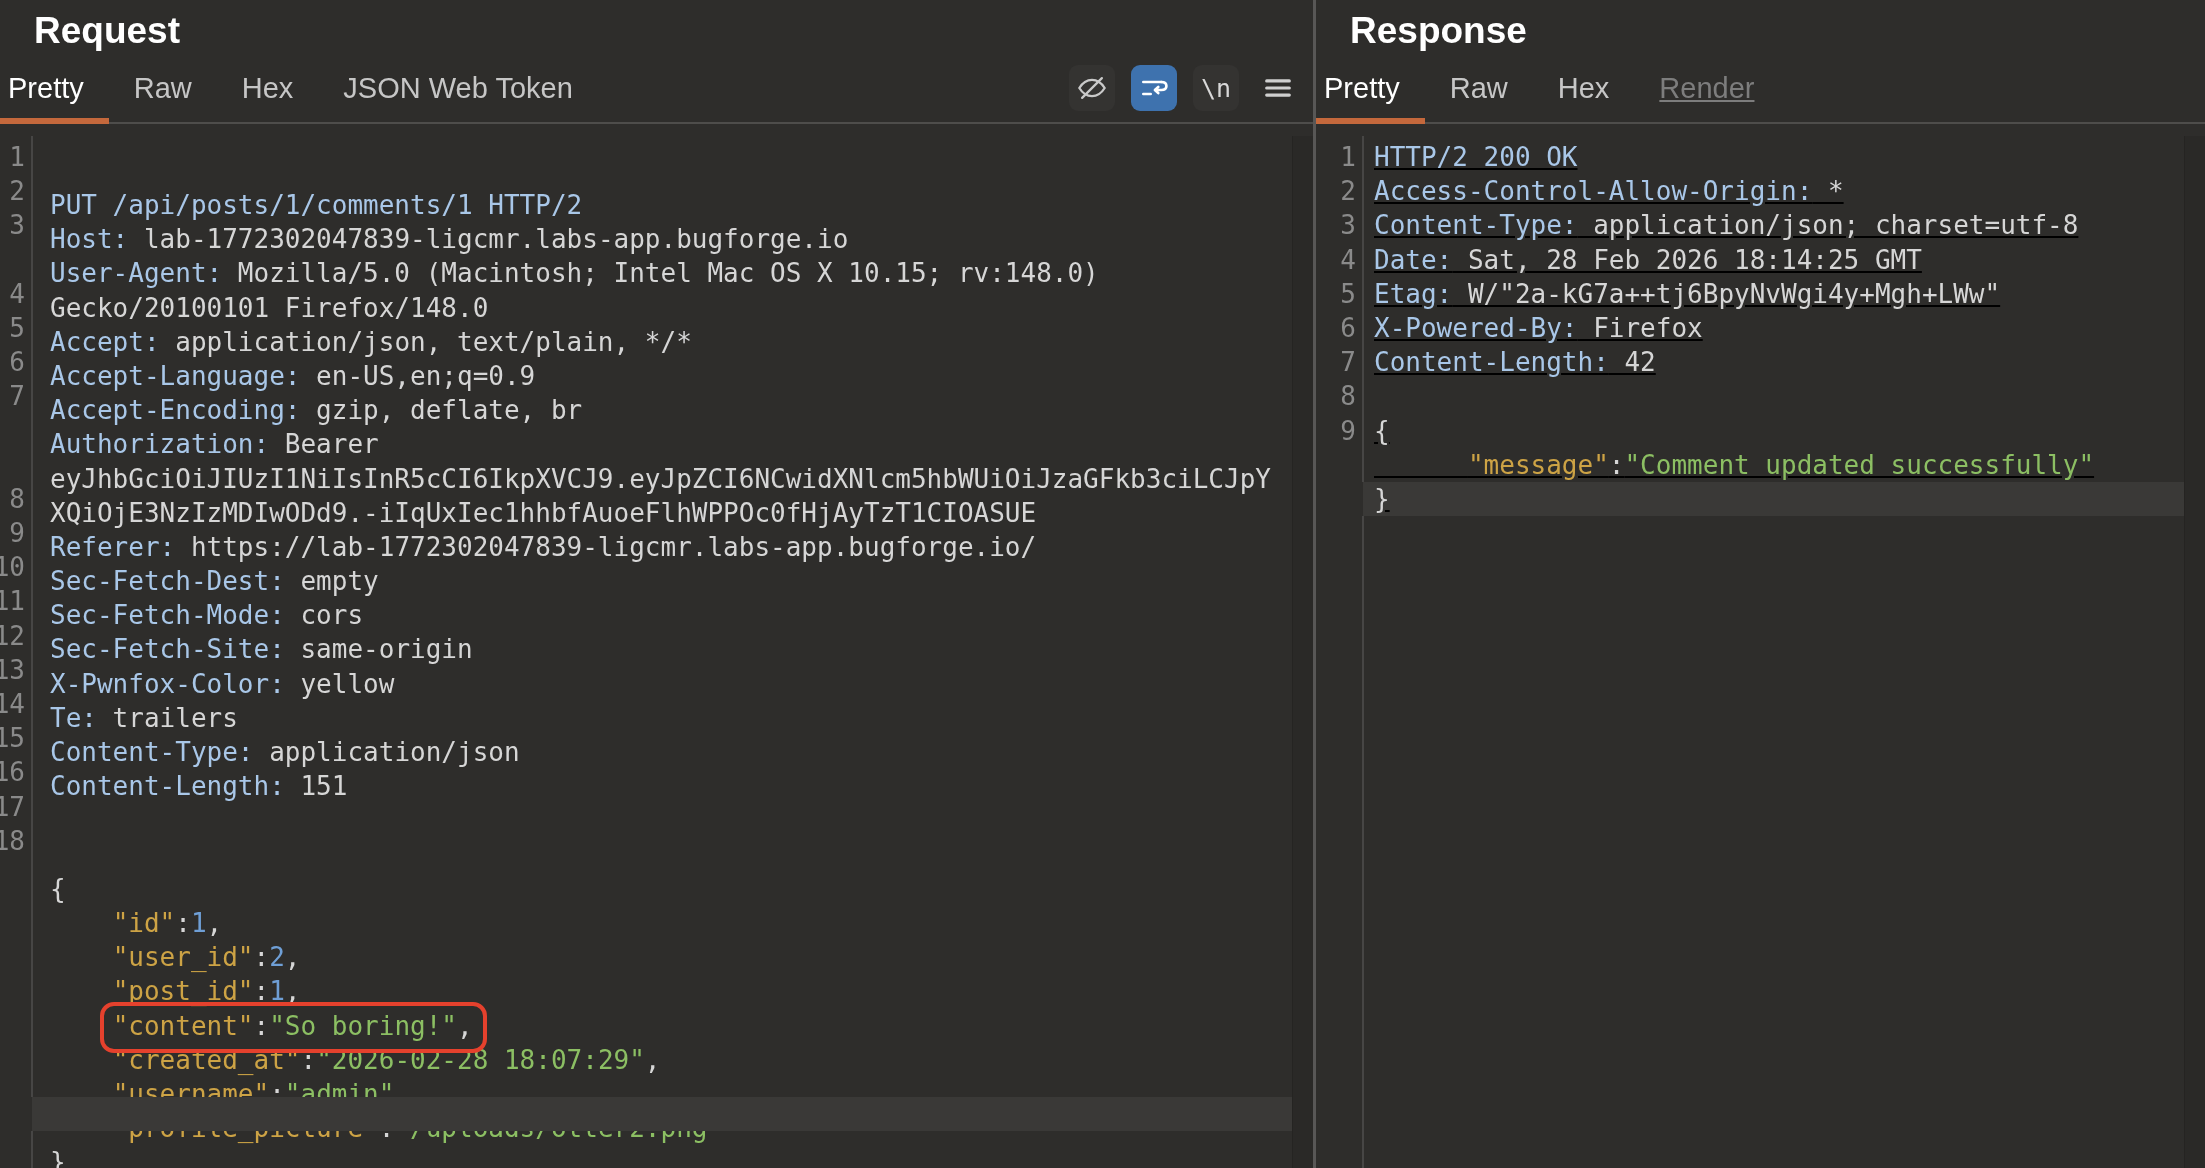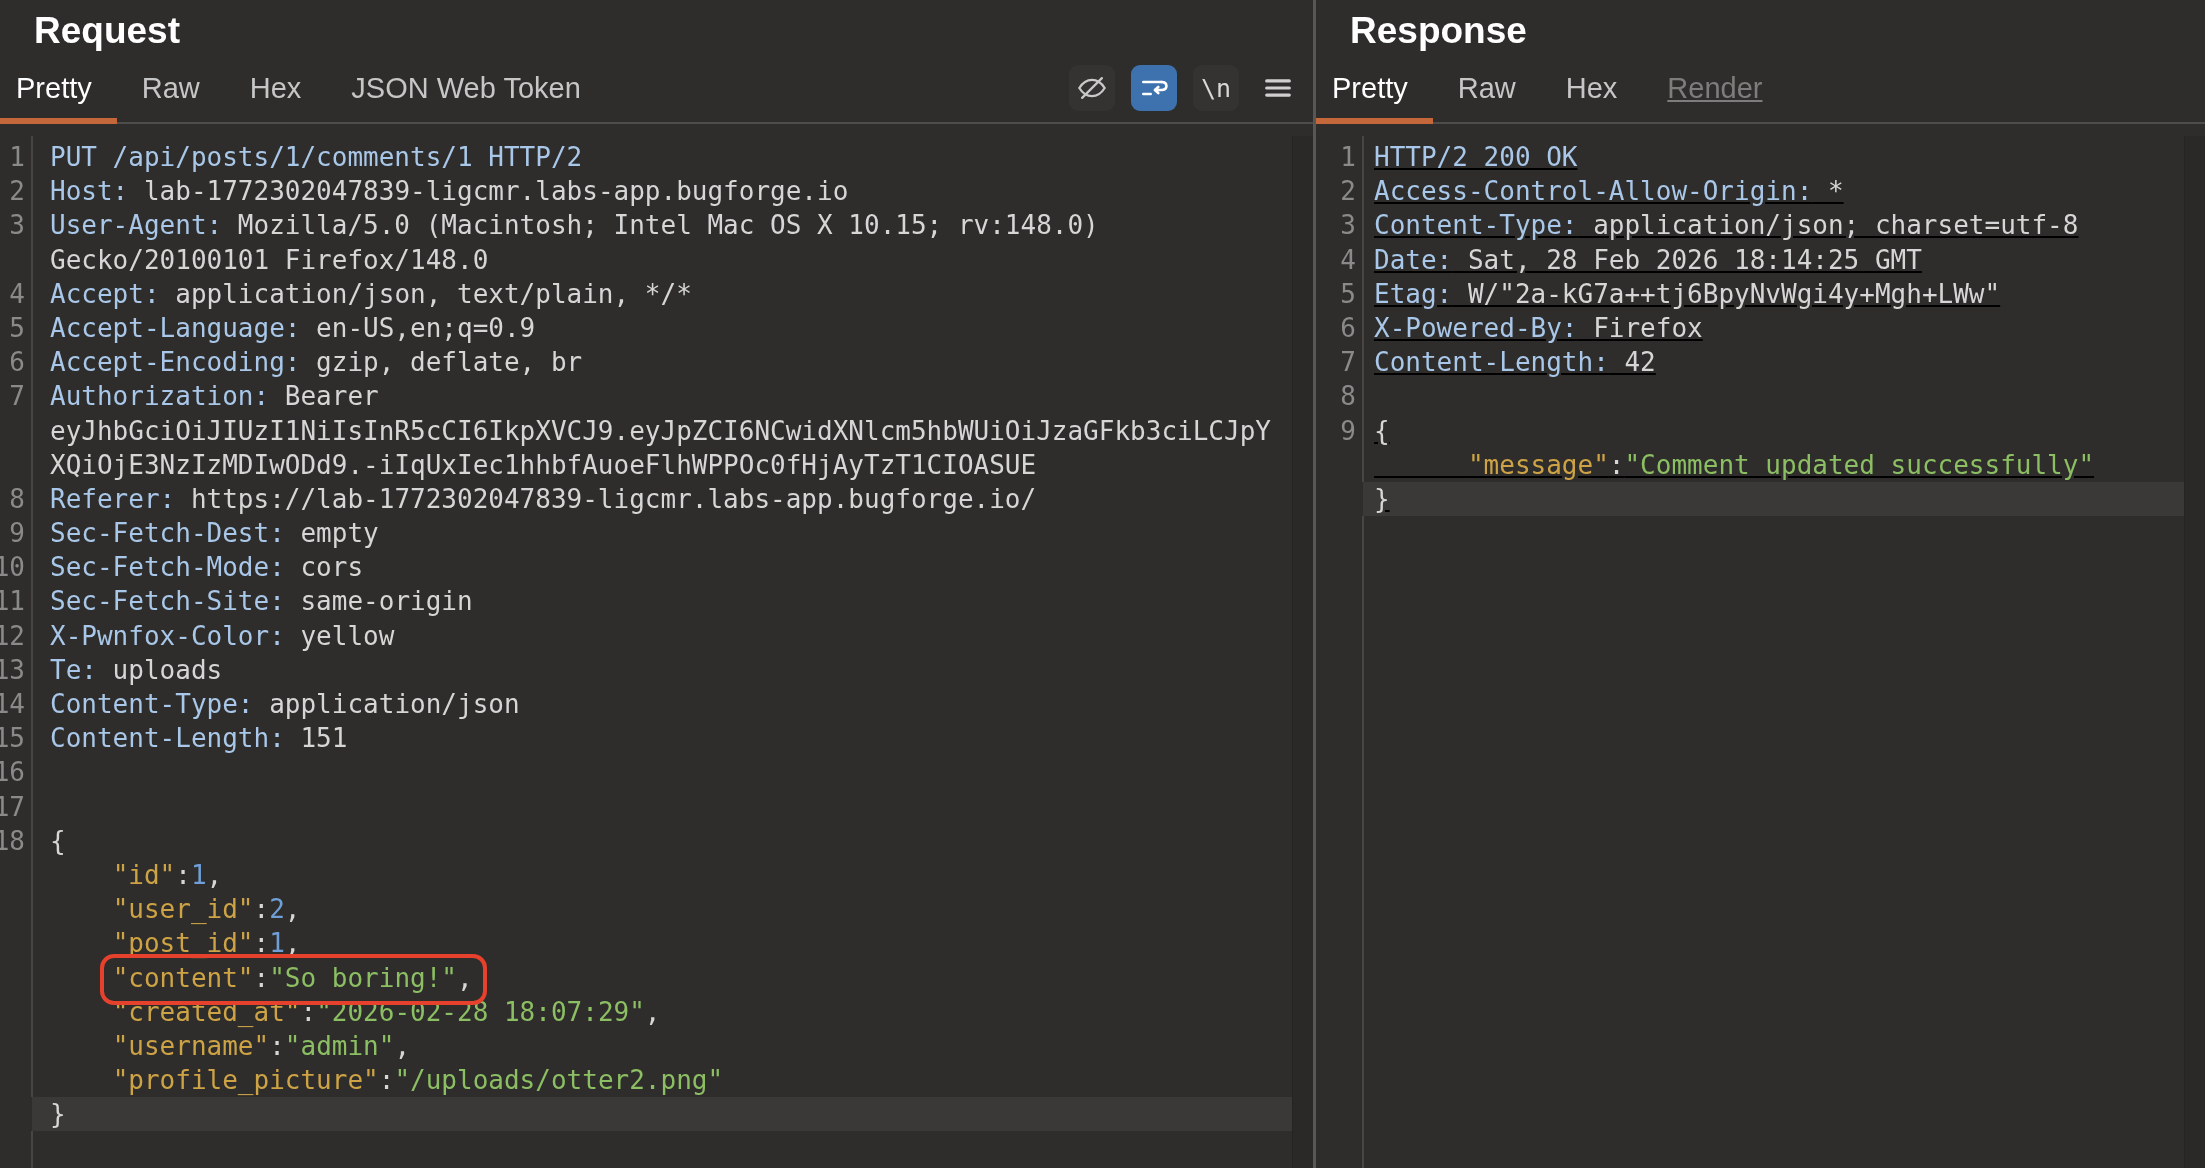--- a/index.html
+++ b/index.html
@@ -11,21 +11,21 @@
   .pane.resp{flex:1;}
   .splitter{width:3px;background:#585756;flex:none;}
 
   .pane-title{font-size:37px;font-weight:bold;color:#ffffff;
               padding:10px 0 0 34px;height:54px;box-sizing:border-box;}
 
   .tabbar{height:70px;display:flex;align-items:stretch;position:relative;
           border-bottom:2px solid #4e4d4b;box-sizing:border-box;}
   .tab{display:flex;align-items:center;padding:0 25px;font-size:29px;
        color:#c6c6c6;position:relative;cursor:default;}
-  .tabbar .tab:first-child{padding-left:16px;}
+  .tabbar .tab:first-child{padding-left:8px;}
   .tab.active{color:#ffffff;}
   .tab.active::after{content:"";position:absolute;left:0;right:0;bottom:-2px;
        height:6px;background:#c4683c;}
   .tab.disabled{color:#7d7d7d;text-decoration:underline;}
 
   .toolbar{margin-left:auto;display:flex;align-items:center;gap:16px;
            padding-right:12px;}
   .icon-btn{width:46px;height:46px;border-radius:9px;border:none;padding:0;
             display:flex;align-items:center;justify-content:center;
             background:transparent;}
@@ -39,21 +39,21 @@
   .req .editor::before{left:31px;}
   .resp .editor::before{left:46px;}
 
   .code{position:absolute;left:0;right:0;top:4px;
         font-family:"DejaVu Sans Mono",monospace;font-size:26px;line-height:34.2px;}
   .row{position:relative;height:34.2px;white-space:pre;}
   .num{position:absolute;top:0;text-align:right;color:#8a8a8a;}
   .req .num{left:-10px;width:35px;}
   .resp .num{left:4px;width:36px;}
   .txt{position:absolute;top:0;right:0;}
-  .req .txt{left:50px;}
+  .req .txt{left:50px;margin-top:48px;}
   .resp .txt{left:58px;text-decoration:underline;}
   .row.hl{background:#3a3937;}
   .req .row.hl{box-shadow:inset 32px 0 0 #2e2d2b;}
   .resp .row.hl{box-shadow:inset 47px 0 0 #2e2d2b;}
 
   .s-hdr{color:#a9c7e8;}
   .s-val{color:#d6d6d6;}
   .s-key{color:#cda345;}
   .s-str{color:#8cbf63;}
   .s-num{color:#6f9fd6;}
@@ -117,21 +117,21 @@
           <div class="row"><span class="num">5</span><span class="txt"><span class="s-hdr">Accept-Language:</span><span class="s-val"> en-US,en;q=0.9</span></span></div>
           <div class="row"><span class="num">6</span><span class="txt"><span class="s-hdr">Accept-Encoding:</span><span class="s-val"> gzip, deflate, br</span></span></div>
           <div class="row"><span class="num">7</span><span class="txt"><span class="s-hdr">Authorization:</span><span class="s-val"> Bearer</span></span></div>
           <div class="row"><span class="txt"><span class="s-val">eyJhbGciOiJIUzI1NiIsInR5cCI6IkpXVCJ9.eyJpZCI6NCwidXNlcm5hbWUiOiJzaGFkb3ciLCJpY</span></span></div>
           <div class="row"><span class="txt"><span class="s-val">XQiOjE3NzIzMDIwODd9.-iIqUxIec1hhbfAuoeFlhWPPOc0fHjAyTzT1CIOASUE</span></span></div>
           <div class="row"><span class="num">8</span><span class="txt"><span class="s-hdr">Referer:</span><span class="s-val"> https://lab-1772302047839-ligcmr.labs-app.bugforge.io/</span></span></div>
           <div class="row"><span class="num">9</span><span class="txt"><span class="s-hdr">Sec-Fetch-Dest:</span><span class="s-val"> empty</span></span></div>
           <div class="row"><span class="num">10</span><span class="txt"><span class="s-hdr">Sec-Fetch-Mode:</span><span class="s-val"> cors</span></span></div>
           <div class="row"><span class="num">11</span><span class="txt"><span class="s-hdr">Sec-Fetch-Site:</span><span class="s-val"> same-origin</span></span></div>
           <div class="row"><span class="num">12</span><span class="txt"><span class="s-hdr">X-Pwnfox-Color:</span><span class="s-val"> yellow</span></span></div>
-          <div class="row"><span class="num">13</span><span class="txt"><span class="s-hdr">Te:</span><span class="s-val"> uploads</span></span></div>
+          <div class="row"><span class="num">13</span><span class="txt"><span class="s-hdr">Te:</span><span class="s-val"> trailers</span></span></div>
           <div class="row"><span class="num">14</span><span class="txt"><span class="s-hdr">Content-Type:</span><span class="s-val"> application/json</span></span></div>
           <div class="row"><span class="num">15</span><span class="txt"><span class="s-hdr">Content-Length:</span><span class="s-val"> 151</span></span></div>
           <div class="row"><span class="num">16</span><span class="txt"></span></div>
           <div class="row"><span class="num">17</span><span class="txt"></span></div>
           <div class="row"><span class="num">18</span><span class="txt"><span class="s-pun">{</span></span></div>
           <div class="row"><span class="txt"><span class="s-ind">    </span><span class="s-key">"id"</span><span class="s-pun">:</span><span class="s-num">1</span><span class="s-pun">,</span></span></div>
           <div class="row"><span class="txt"><span class="s-ind">    </span><span class="s-key">"user_id"</span><span class="s-pun">:</span><span class="s-num">2</span><span class="s-pun">,</span></span></div>
           <div class="row"><span class="txt"><span class="s-ind">    </span><span class="s-key">"post_id"</span><span class="s-pun">:</span><span class="s-num">1</span><span class="s-pun">,</span></span></div>
           <div class="row"><span class="txt"><span class="s-ind">    </span><span class="redbox"><span class="s-key">"content"</span><span class="s-pun">:</span><span class="s-str">"So boring!"</span><span class="s-pun">,</span></span></span></div>
           <div class="row"><span class="txt"><span class="s-ind">    </span><span class="s-key">"created_at"</span><span class="s-pun">:</span><span class="s-str">"2026-02-28 18:07:29"</span><span class="s-pun">,</span></span></div>

